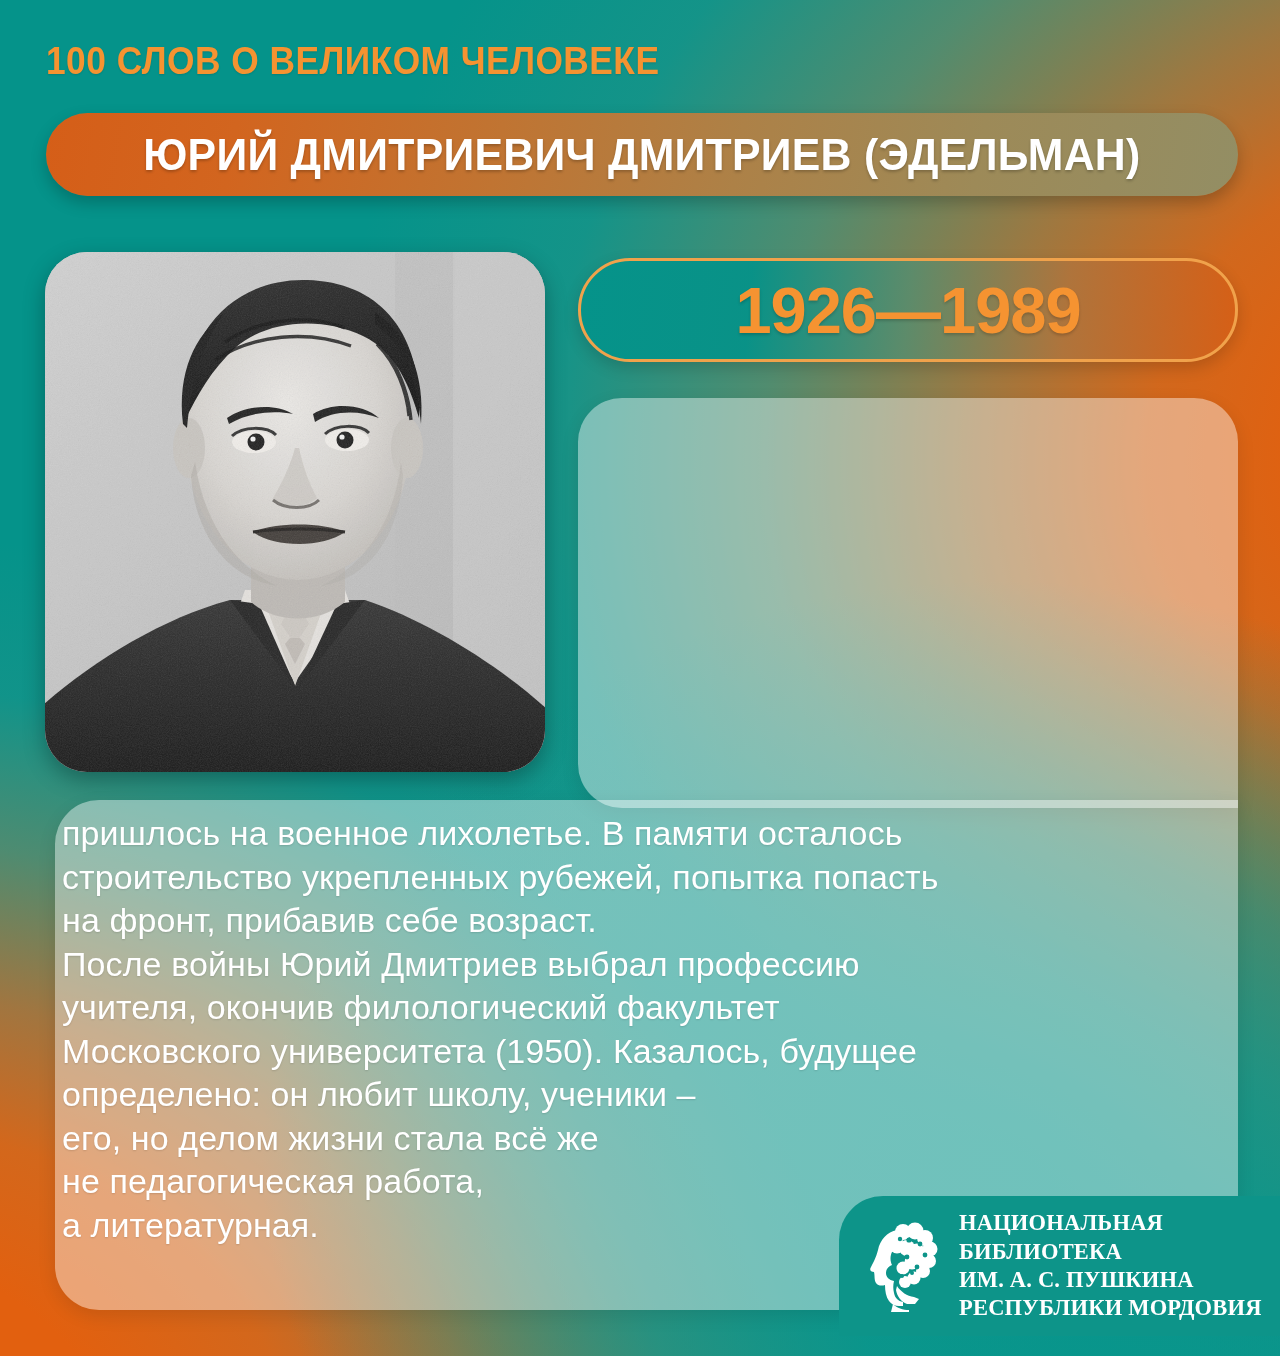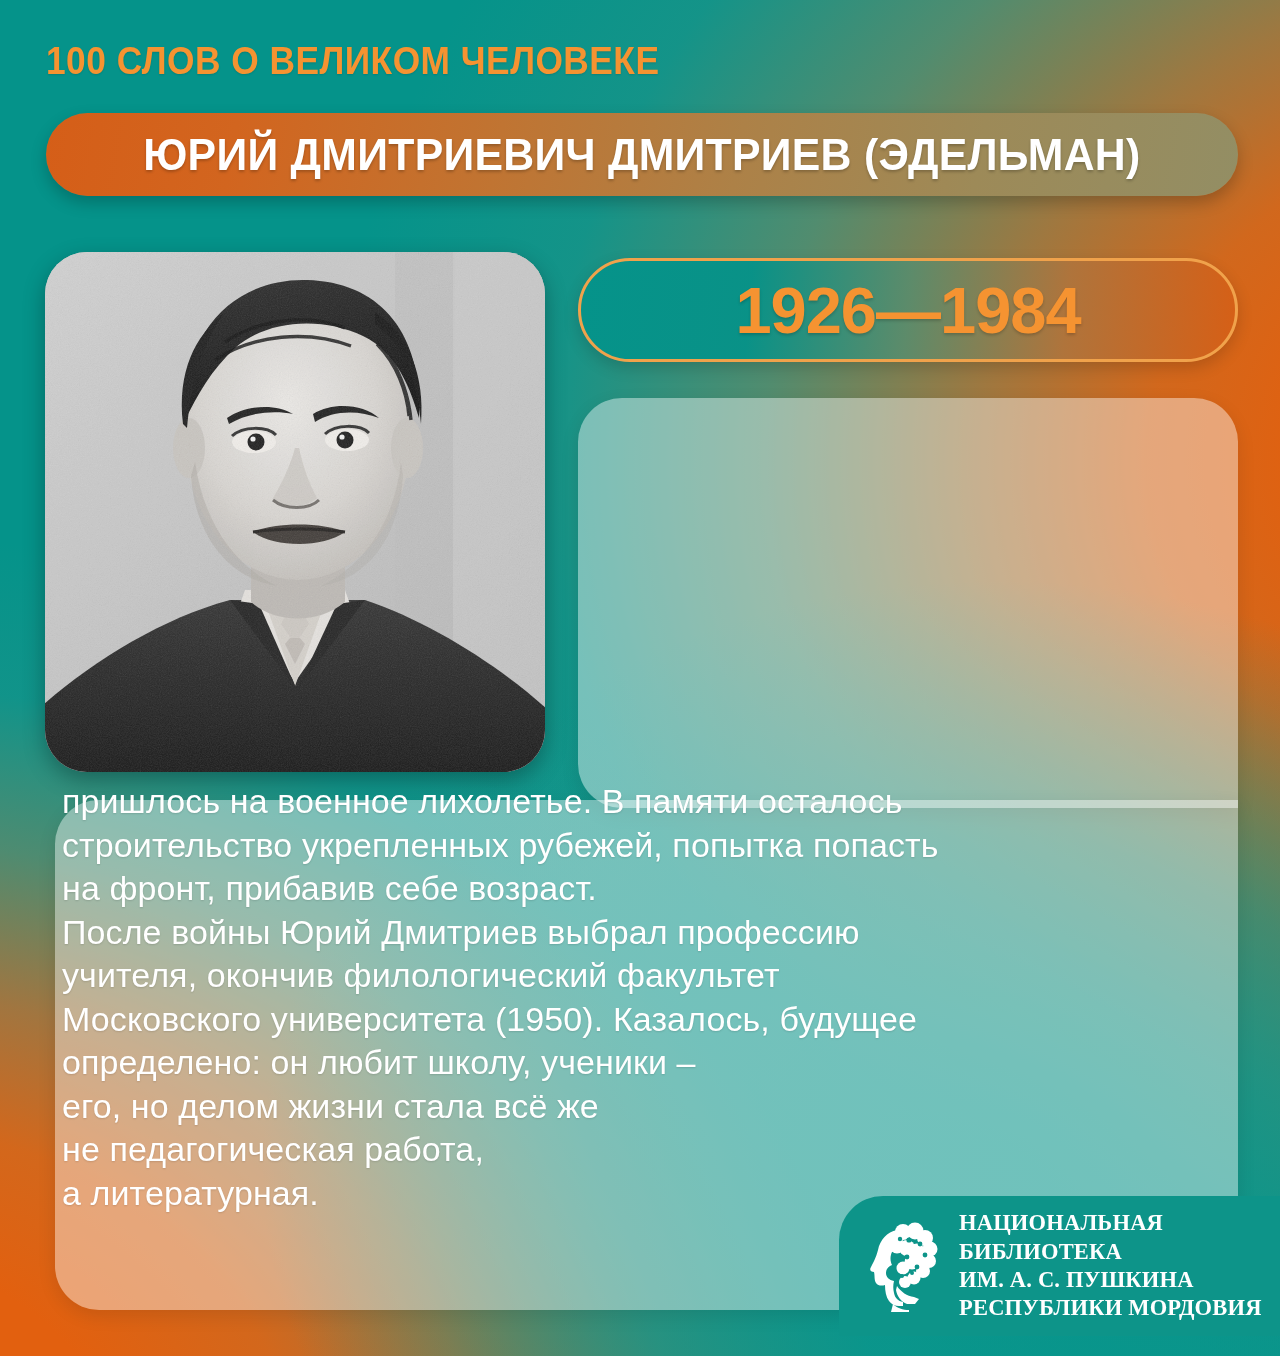--- a/index.html
+++ b/index.html
@@ -177,21 +177,21 @@
     text-shadow: 0 1px 2px rgba(0,0,0,0.13);
     white-space: pre-line;
   }
   .text-top {
     left: 600px;
     top: 420px;
     width: 630px;
   }
   .text-bottom {
     left: 62px;
-    top: 780px;
+    top: 812px;
     width: 1160px;
   }
 
   
   .footer-band {
     position: absolute;
     left: 812px;
     top: 1196px;
     width: 468px;
     height: 140px;
@@ -320,21 +320,21 @@
 
       <path d="M 150 210 C 158 266 186 312 232 334 C 182 326 150 282 146 224 Z" fill="#a9a5a0" opacity="0.5"></path>
       <path d="M 356 210 C 350 266 322 312 276 334 C 326 326 354 282 358 224 Z" fill="#a9a5a0" opacity="0.35"></path>
 
       <rect x="0" y="0" width="500" height="520" filter="url(#grain)" fill="none" opacity="0.9"></rect>
       <rect x="0" y="0" width="500" height="520" fill="#ffffff" opacity="0.05"></rect>
     </svg>
   </div>
 
   <div class="years-badge">
-    <span class="txt">1926—1984</span>
+    <span class="txt">1926—1989</span>
   </div>
 
   <div class="panel panel-top"></div>
   <div class="panel panel-bottom"></div>
 
 
   <div class="body-text text-bottom">пришлось на военное лихолетье. В памяти осталось
 строительство укрепленных рубежей, попытка попасть
 на фронт, прибавив себе возраст.
 После войны Юрий Дмитриев выбрал профессию

